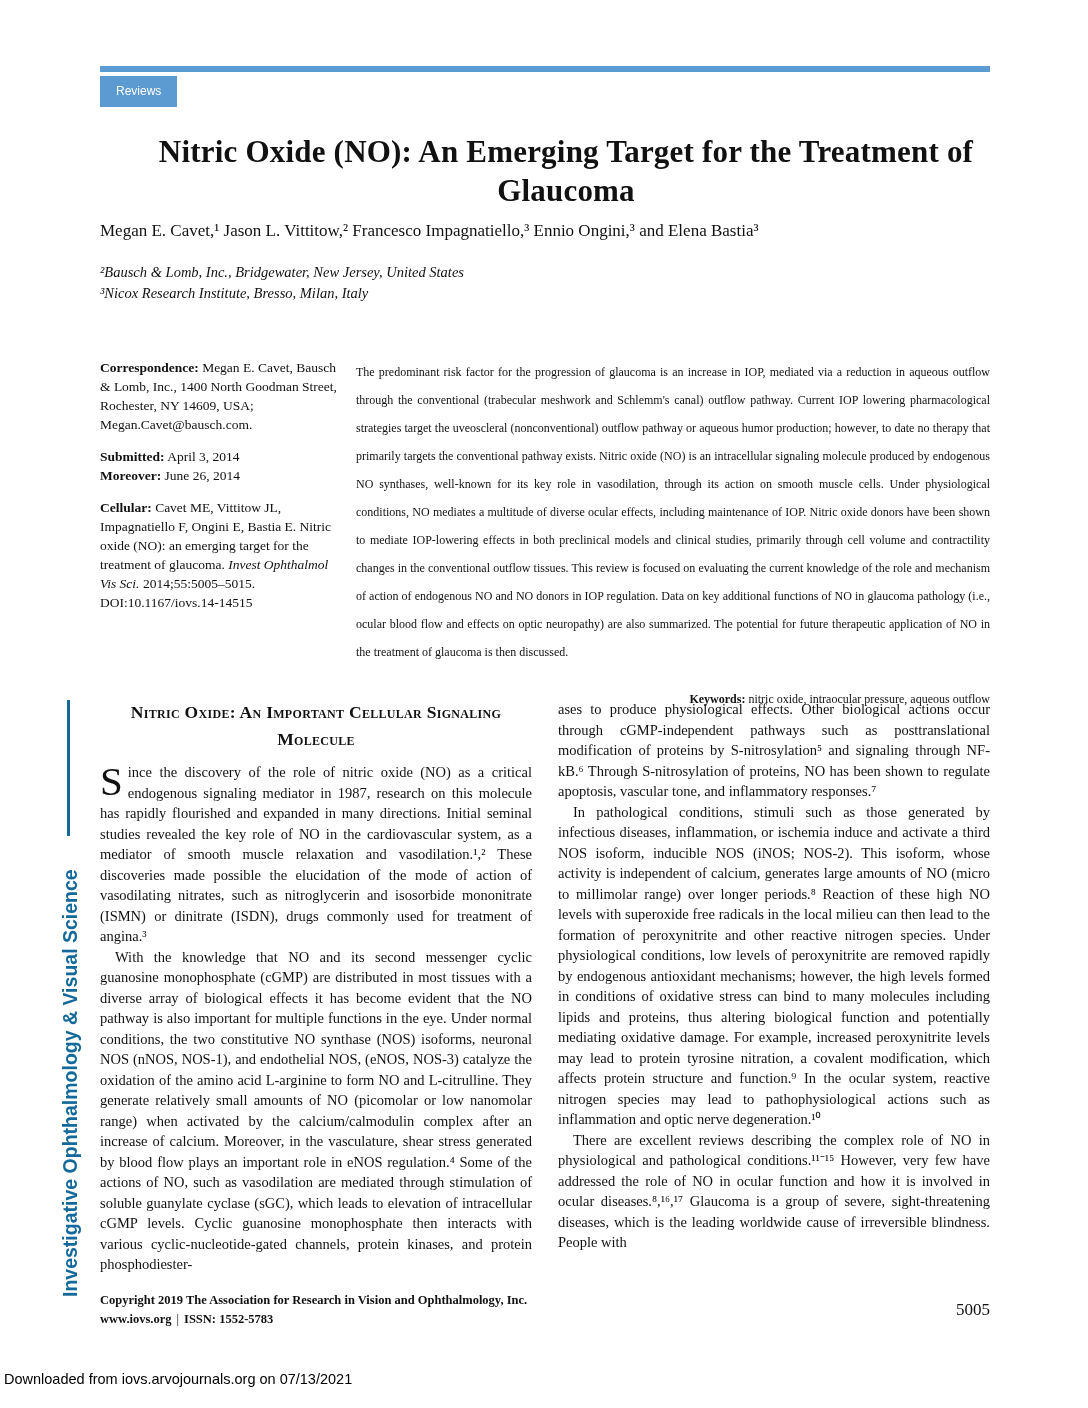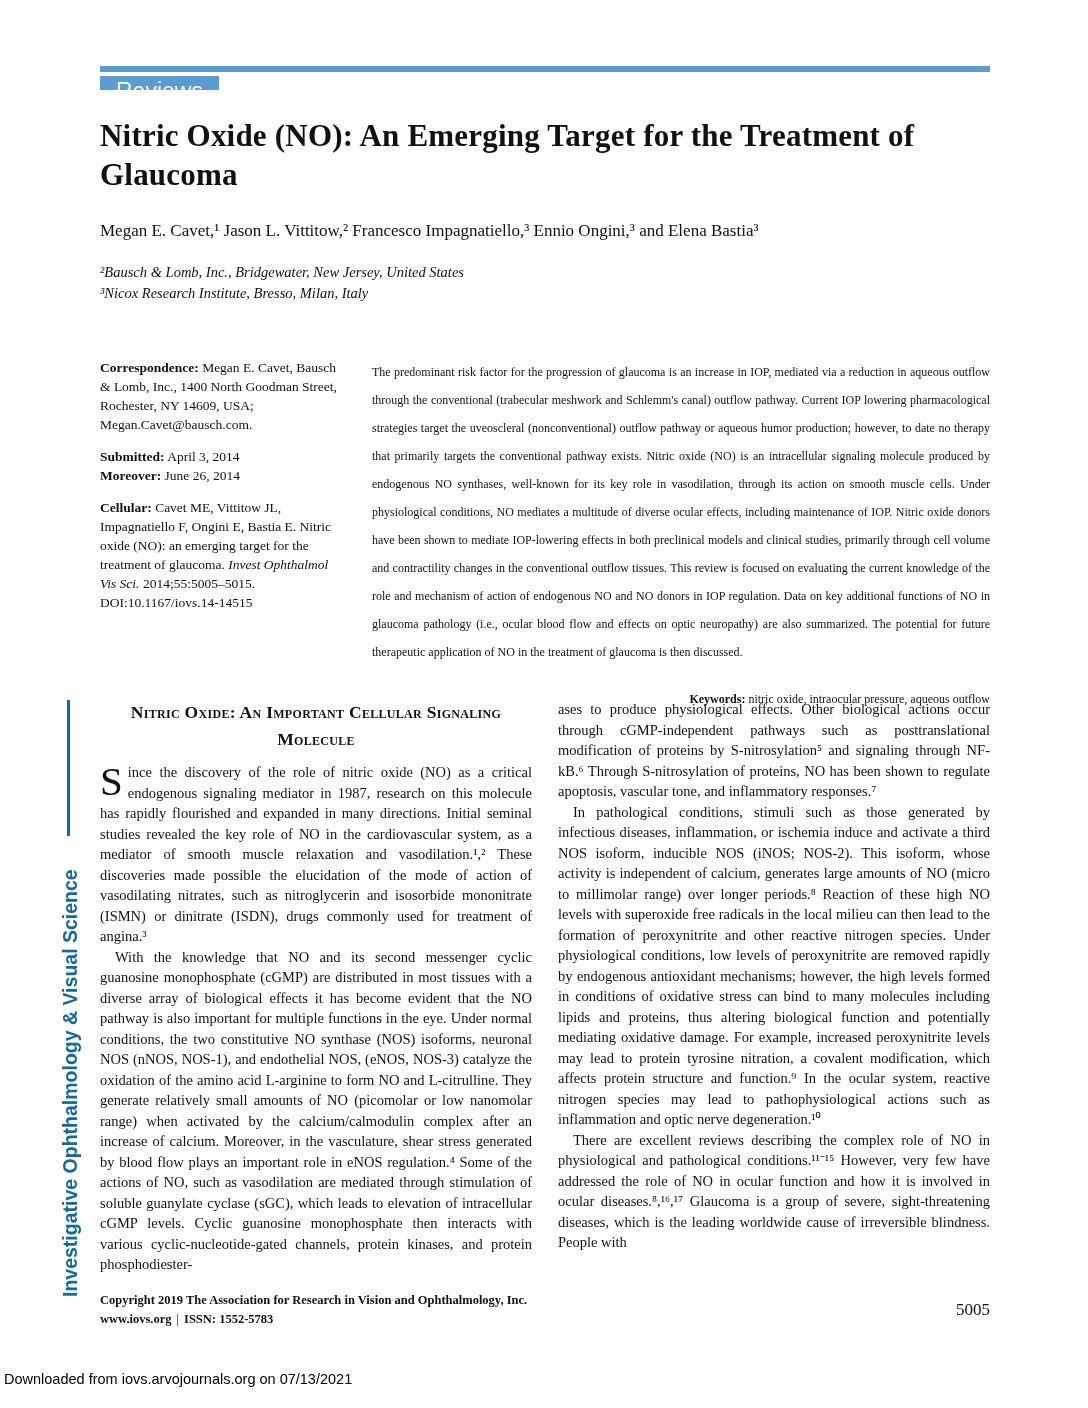--- a/index.html
+++ b/index.html
@@ -3,32 +3,32 @@
 <meta charset="utf-8">
 <style>
   html,body{margin:0;padding:0;}
   body{
     width:1088px;height:1408px;position:relative;background:#ffffff;
     font-family:"Liberation Serif", serif;color:#111;overflow:hidden;
   }
   
   .top-rule{position:absolute;left:100px;top:66px;width:890px;height:6px;background:var(--accent);}
   .badge{
-    position:absolute;left:100px;top:76px;height:14px;line-height:31px;
+    position:absolute;left:100px;top:76px;height:31px;line-height:31px;
     padding:0 16px;background:var(--accent);color:#fff;
-    font-family:"Liberation Sans", sans-serif;font-size:23px;
+    font-family:"Liberation Sans", sans-serif;font-size:12px;
   }
   .title{
     position:absolute;left:100px;top:116px;width:900px;
     font-size:31px;font-weight:bold;line-height:1.27;letter-spacing:.2px;
   }
   .authors{position:absolute;left:100px;top:221px;width:890px;font-size:17px;}
   .affiliations{position:absolute;left:100px;top:262px;width:890px;font-size:14.5px;line-height:21px;font-style:italic;}
   
-  .header-cols{position:absolute;left:100px;top:358px;width:890px;display:flex;gap:32px;}
+  .header-cols{position:absolute;left:100px;top:358px;width:890px;display:flex;gap:16px;}
   .corr-col{width:240px;flex:0 0 240px;font-size:13.5px;line-height:19px;}
   .corr-col .blk{margin:0 0 13px 0;}
   .corr-col .lbl{font-weight:bold;}
   .corr-col .ital{font-style:italic;}
   .abstract-col{flex:1;font-size:12px;line-height:28px;text-align:justify;font-family:Liberation Serif, serif;}
   .abstract-col p{margin:0;}
   .keywords{margin-top:19px !important;text-align:right;}
   .keywords .lbl{font-weight:bold;}
   
   .body-cols{
@@ -61,21 +61,21 @@
     position:absolute;left:4px;top:1371px;
     font-family:"Liberation Sans", sans-serif;font-size:14.5px;color:#000;
   }
 </style>
 </head>
 <body>
 
 <div class="top-rule"></div>
 <div class="badge">Reviews</div>
 
-<h1 class="title" style="margin:0;">Nitric Oxide (NO): An Emerging Target for the Treatment of Glaucoma</h1>
+<h1 class="title" style="margin:16px;text-align:center;">Nitric Oxide (NO): An Emerging Target for the Treatment of Glaucoma</h1>
 <div class="authors">Megan E. Cavet,¹ Jason L. Vittitow,² Francesco Impagnatiello,³ Ennio Ongini,³ and Elena Bastia³</div>
 <div class="affiliations">
   <div>²Bausch &amp; Lomb, Inc., Bridgewater, New Jersey, United States</div>
   <div>³Nicox Research Institute, Bresso, Milan, Italy</div>
 </div>
 
 <div class="header-cols">
   <div class="corr-col">
     <p class="blk"><span class="lbl">Correspondence:</span> <span>Megan E. Cavet, Bausch &amp; Lomb, Inc., 1400 North Goodman Street, Rochester, NY 14609, USA; Megan.Cavet@bausch.com.</span></p>
     <p class="blk" style="margin-bottom:0;"><span class="lbl">Submitted:</span> <span>April 3, 2014</span></p>

